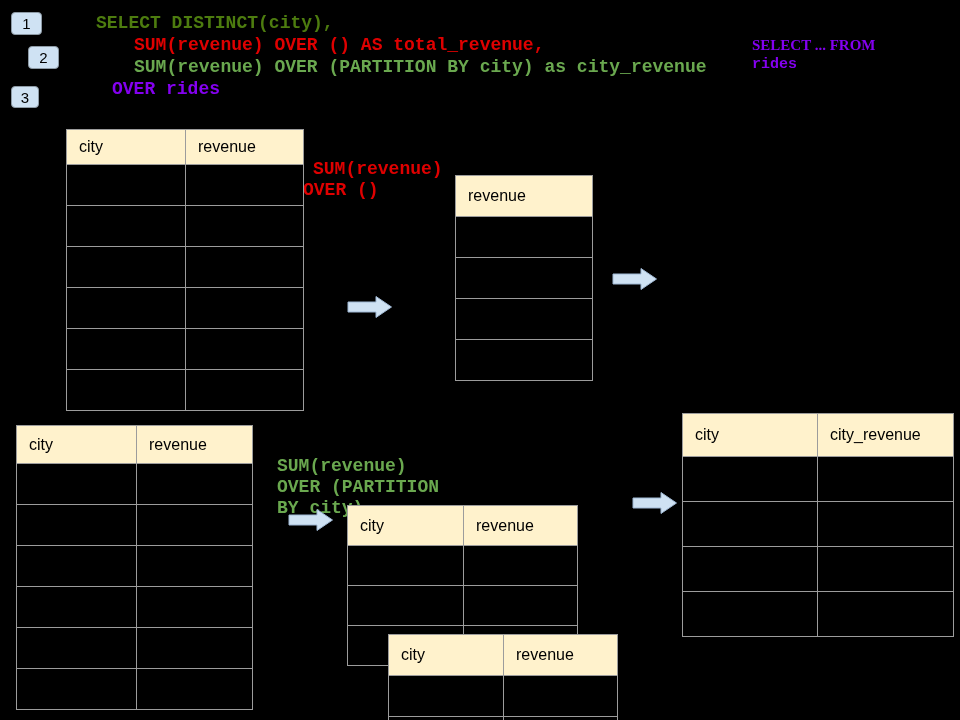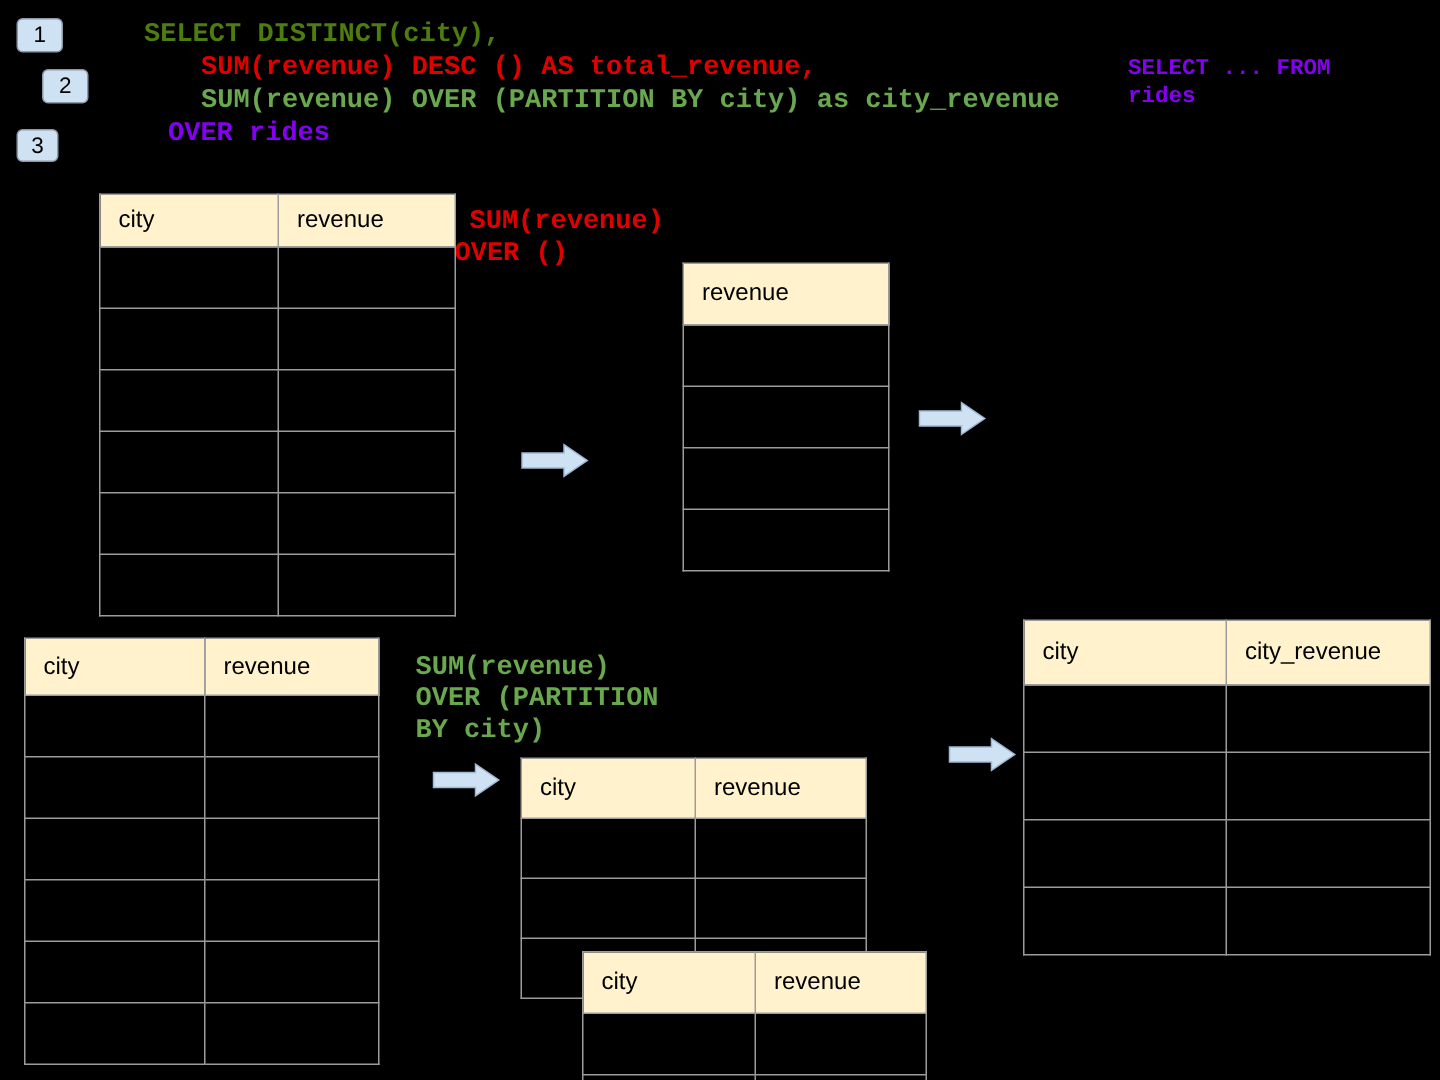--- a/index.html
+++ b/index.html
@@ -16,20 +16,21 @@
   }
   .note-line {
     position: absolute;
     font: 700 15px "Liberation Mono", monospace;
     white-space: pre;
   }
   .anno-line {
     position: absolute;
     font: 700 18px "Liberation Mono", monospace;
     white-space: pre;
+    margin-top: 21px;
   }
   
   .badge {
     position: absolute;
     background: #cfe2f3;
     border: 1px solid #8d9aa5;
     border-radius: 4px;
     color: #000;
     font: 400 15px "Liberation Sans", sans-serif;
     display: flex; align-items: center; justify-content: center;
@@ -69,25 +70,25 @@
 </head>
 <body>
 
 <div id="stage">
 
   <div class="badge" style="left:11px; top:12px; width:31px; height:23px;">1</div>
   <div class="badge" style="left:28px; top:46px; width:31px; height:23px;">2</div>
   <div class="badge" style="left:11px; top:86px; width:28px; height:22px;">3</div>
 
   <div class="code-line" style="left: 96px; top: 13px; color: #4d7c0f;">SELECT DISTINCT(city),</div>
-  <div class="code-line" style="left: 134px; top: 35px; color: rgb(223, 0, 0);">SUM(revenue) DESC () AS total_revenue,</div>
+  <div class="code-line" style="left: 134px; top: 35px; color: rgb(223, 0, 0);">SUM(revenue) OVER () AS total_revenue,</div>
   <div class="code-line" style="left: 134px; top: 57px; color: rgb(106, 168, 79);">SUM(revenue) OVER (PARTITION BY city) as city_revenue</div>
   <div class="code-line" style="left: 112px; top: 79px; color: rgb(132, 0, 240);">OVER rides</div>
 
-  <div class="note-line" style="left: 752px; top: 37px; color: rgb(132, 0, 240);">SELECT ... FROM</div>
+  <div class="note-line" style="left: 752px; top: 37px; color: rgb(132, 0, 240); font-family: Liberation Serif, serif;">SELECT ... FROM</div>
   <div class="note-line" style="left: 752px; top: 56px; color: rgb(132, 0, 240);">rides</div>
 
   <div class="anno-line" style="left: 313px; top: 138px; color: rgb(223, 0, 0);">SUM(revenue)</div>
   <div class="anno-line" style="left: 303px; top: 159px; color: rgb(223, 0, 0);">OVER ()</div>
 
   <div class="anno-line" style="left: 277px; top: 435px; color: rgb(106, 168, 79);">SUM(revenue)</div>
   <div class="anno-line" style="left: 277px; top: 456px; color: rgb(106, 168, 79);">OVER (PARTITION</div>
   <div class="anno-line" style="left: 277px; top: 477px; color: rgb(106, 168, 79);">BY city)</div>
 
   <table class="tbl t1" style="left:66px; top:129px;">

